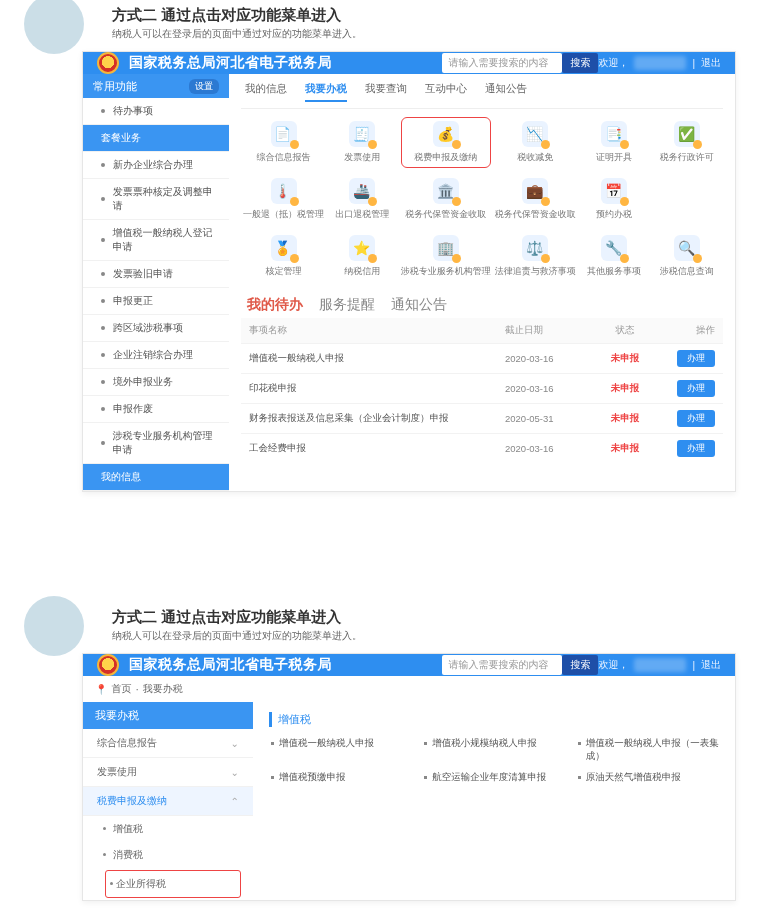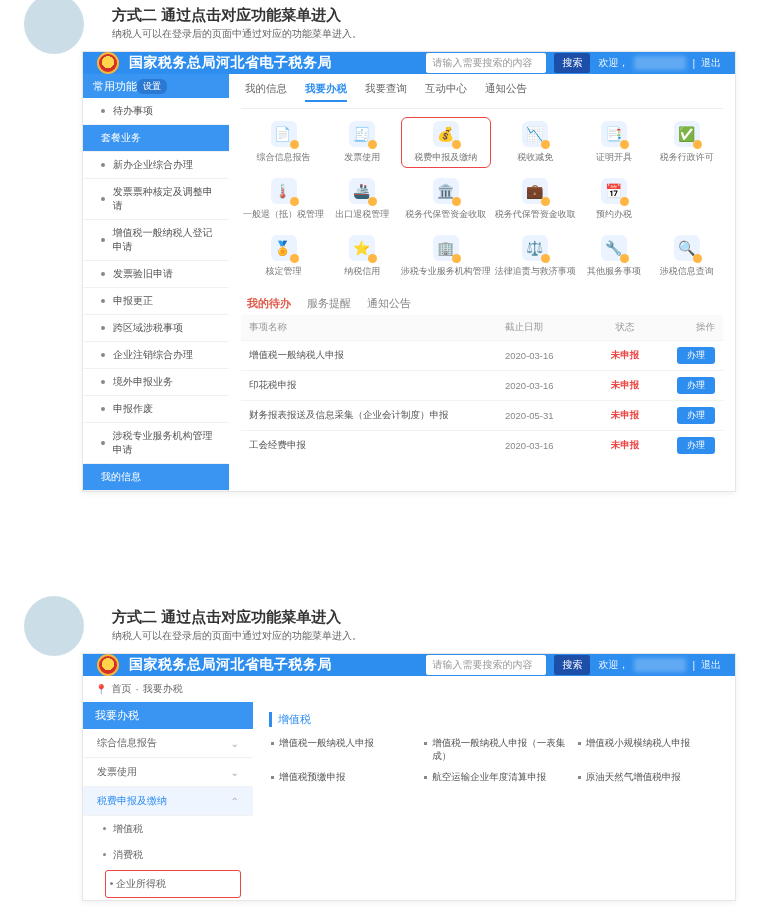--- a/index.html
+++ b/index.html
@@ -22,32 +22,32 @@
     display:flex; align-items:center; gap:10px;
     background: linear-gradient(#2e8ef0,#2e8ef0);
     color:#fff; height:22px; padding:0 14px;
   }
   .emblem {
     width:22px; height:22px; border-radius:50%;
     background: radial-gradient(circle at 50% 45%, #ffd34a 0 45%, #d43028 46% 100%);
     border:2px solid #f6b63a; flex:0 0 auto;
   }
   .topbar-title { font-size:14px; font-weight:600; letter-spacing:.5px; }
-  .top-right { margin-left:auto; display:flex; align-items:center; gap:8px; }
+  .top-right { margin-left:auto; display:flex; align-items:center; }
   .searchbox { background:#fff; border-radius:2px; padding:2px 6px; width:120px; height:20px; font-size:10px; color:#999; display:flex; align-items:center; }
   .searchbtn { background:#1e4fa8; color:#fff; font-size:10px; padding:3px 8px; border-radius:2px; }
   .user-chunk { color:#eaf2ff; font-size:10px; display:flex; align-items:center; gap:6px; }
   .blurred { filter: blur(2px); background: rgba(255,255,255,.25); border-radius:3px; padding:0 26px; height:14px; }
 
   .body { display:flex; }
 
   
   .sidebarA { width:146px; background:#fff; }
   .sb-head {
-    display:flex; align-items:center; 
+    display:flex; align-items:center; justify-content:space-between;
     background:#3a95f2; color:#fff; font-size:11px; height:24px; padding:0 10px;
   }
   .sb-expand { background:#2b79d2; font-size:9px; padding:1px 6px; border-radius:6px; }
   .sb-item, .sb-cat {
     display:flex; align-items:center; font-size:10px; color:#555;
     padding:6px 10px 6px 18px; border-bottom:1px solid #f1f1f1;
   }
   .sb-item::before { content:""; width:4px; height:4px; border-radius:50%; background:#888; margin-right:8px; }
   .sb-cat { background:#3a95f2; color:#fff; }
 
@@ -63,21 +63,21 @@
     width:26px; height:26px; border-radius:6px; display:flex; align-items:center; justify-content:center;
     background:#eaf3ff; position:relative; font-size:14px; color:#2e8ef0;
   }
   .tile .ic::after {
    content:""; position:absolute; right:-2px; bottom:-2px; width:9px; height:9px; border-radius:50%;
    background:#ffb642;
   }
   .tile .lbl { font-size:9px; color:#777; white-space:nowrap; }
   .highlighted { border:1.8px solid #e44; border-radius:6px; padding:3px 3px 2px; }
 
-  .subtabs { display:flex; gap:16px; font-size:11px; color:#888; padding:10px 6px 4px; }
+  .subtabs { display:flex; gap:16px; font-size:14px; color:#888; padding:10px 6px 4px; }
   .subtabs .active { color:#e05a4a; font-weight:600; }
 
   .thead, .row {
     display:grid; grid-template-columns: 1fr 90px 60px 60px;
     font-size:9.5px; padding:6px 8px; align-items:center;
   }
   .thead { color:#999; background:#fafafa; }
   .row   { color:#555; border-top:1px solid #f2f2f2; }
   .row .date { color:#888; }
   .row .status { color:#e44; font-weight:600; text-align:center; }
@@ -326,22 +326,22 @@
         <div class="sub">增值税</div>
         <div class="sub">消费税</div>
         <div class="sub marked">企业所得税</div>
 
       </div>
 
       <div class="mainB">
         <div class="panel-title">增值税</div>
         <div class="linkgrid">
           <a>增值税一般纳税人申报</a>
+          <a>增值税小规模纳税人申报</a>
           <a>增值税一般纳税人申报（一表集成）</a>
-          <a>增值税小规模纳税人申报</a>
           <a>增值税预缴申报</a>
           <a>航空运输企业年度清算申报</a>
           <a>原油天然气增值税申报</a>
         </div>
       </div>
     </div>
   </div>
 </div>
 
 </body></html>

